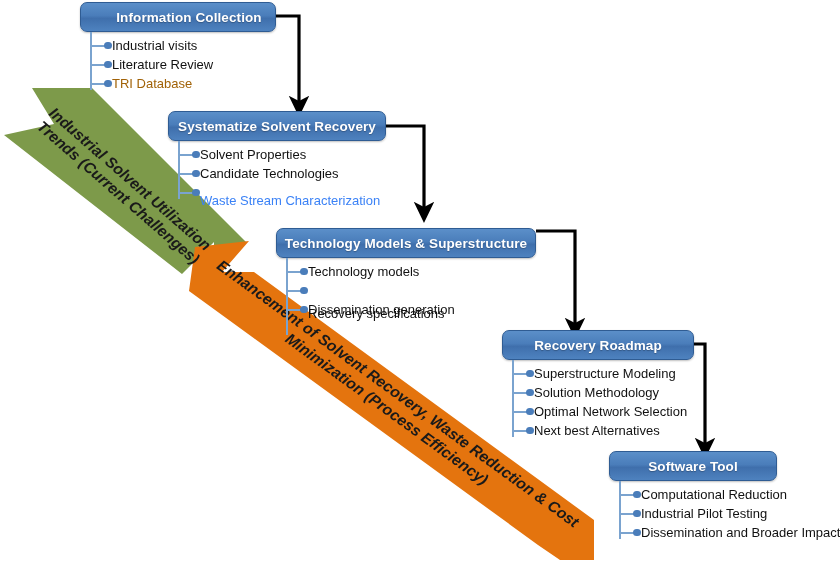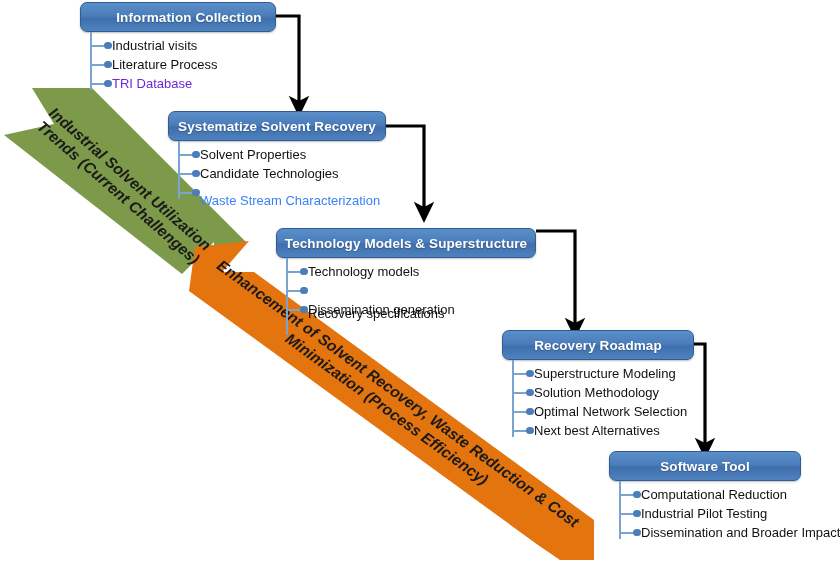--- a/index.html
+++ b/index.html
@@ -166,26 +166,26 @@
     <div class="bullet-tree">
       <div class="tree-spine" style="height: 58px; background: rgb(122, 163, 207);"></div>
       <div class="bullet-row">
         <span class="bullet-stub" style="background: rgb(122, 163, 207);"></span>
         <span class="bullet-dot" style="background: rgb(74, 125, 186);"></span>
         <span class="bullet-label" style="color: rgb(17, 17, 17);">Industrial visits</span>
       </div>
       <div class="bullet-row">
         <span class="bullet-stub" style="background: rgb(122, 163, 207);"></span>
         <span class="bullet-dot" style="background: rgb(74, 125, 186);"></span>
-        <span class="bullet-label" style="color: rgb(17, 17, 17);">Literature Process</span>
-      </div>
-      <div class="bullet-row">
-        <span class="bullet-stub" style="background: rgb(122, 163, 207);"></span>
-        <span class="bullet-dot" style="background: rgb(74, 125, 186);"></span>
-        <span class="bullet-label" style="color: #6d28d9;">TRI Database</span>
+        <span class="bullet-label" style="color: rgb(17, 17, 17);">Literature Review</span>
+      </div>
+      <div class="bullet-row">
+        <span class="bullet-stub" style="background: rgb(122, 163, 207);"></span>
+        <span class="bullet-dot" style="background: rgb(74, 125, 186);"></span>
+        <span class="bullet-label" style="color: #a16207;">TRI Database</span>
       </div>
     </div>
   </div>
 
   <div class="stage" style="left:168px; top:111px;">
     <div class="stage-box" style="width:218px;">Systematize Solvent Recovery</div>
     <div class="bullet-tree">
       <div class="tree-spine" style="height: 58px; background: rgb(122, 163, 207);"></div>
       <div class="bullet-row">
         <span class="bullet-stub" style="background: rgb(122, 163, 207);"></span>
@@ -248,21 +248,21 @@
       </div>
       <div class="bullet-row">
         <span class="bullet-stub" style="background: rgb(122, 163, 207);"></span>
         <span class="bullet-dot" style="background: rgb(74, 125, 186);"></span>
         <span class="bullet-label" style="color: rgb(17, 17, 17);">Next best Alternatives</span>
       </div>
     </div>
   </div>
 
   <div class="stage" style="left:609px; top:451px;">
-    <div class="stage-box" style="width:192px;">Software Tool</div>
+    <div class="stage-box" style="width:168px;">Software Tool</div>
     <div class="bullet-tree">
       <div class="tree-spine" style="height: 58px; background: rgb(122, 163, 207);"></div>
       <div class="bullet-row">
         <span class="bullet-stub" style="background: rgb(122, 163, 207);"></span>
         <span class="bullet-dot" style="background: rgb(74, 125, 186);"></span>
         <span class="bullet-label" style="color: rgb(17, 17, 17);">Computational Reduction</span>
       </div>
       <div class="bullet-row">
         <span class="bullet-stub" style="background: rgb(122, 163, 207);"></span>
         <span class="bullet-dot" style="background: rgb(74, 125, 186);"></span>

